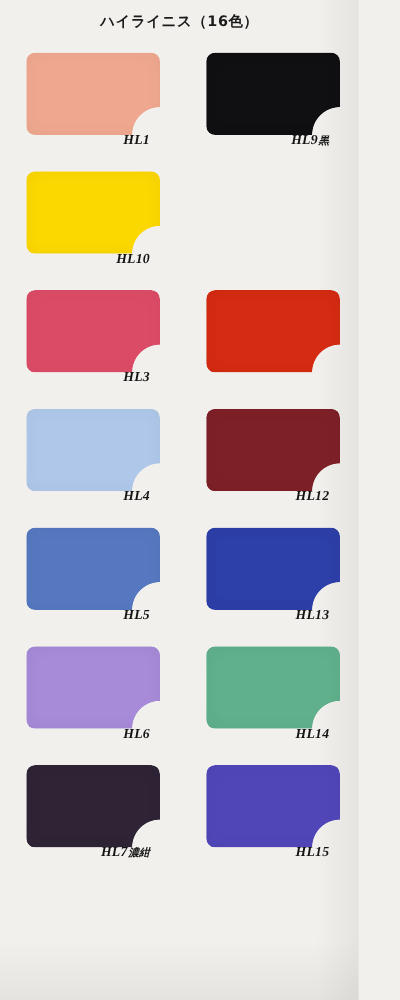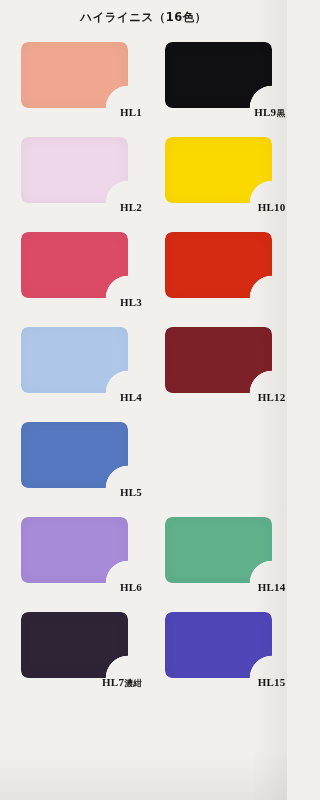--- a/index.html
+++ b/index.html
@@ -64,30 +64,31 @@
       radial-gradient(circle 22px at 107px 66px, transparent 0 22px, #000 22.6px);
     mask-image:
       radial-gradient(circle 22px at 107px 66px, transparent 0 22px, #000 22.6px);
     box-shadow: inset 0 0 14px rgba(0,0,0,0.045);
   }
   .chip.outlined {
     box-shadow: inset 0 0 0 1px #9a9a9a;
   }
   .label {
     position: absolute;
-    left: 32px;
+    left: 10px;
     top: 70px;
     width: 110px;
     text-align: right;
     font-family: "Liberation Serif", serif;
     font-size: 11px;
     font-weight: 700;
     color: #141414;
     letter-spacing: 0.2px;
     white-space: nowrap;
+    font-style: italic;
   }
   .label .suffix {
     font-family: "DejaVu Sans", sans-serif;
     font-size: 8.5px;
     font-weight: 700;
     margin-left: 0.5px;
   }
 </style>
 </head>
 <body>
@@ -101,24 +102,20 @@
         <div class="cell">
           <div class="chip" style="background: rgb(239, 168, 143);"></div>
           <div class="label"><span>HL1</span></div>
         </div>
         <div class="cell">
           <div class="chip" style="background: rgb(16, 16, 19);"></div>
           <div class="label"><span>HL9</span><span class="suffix">黒</span></div>
         </div>
       </div>
       <div class="row">
-        <div class="cell">
-          <div class="chip" style="background: rgb(238, 215, 233);"></div>
-          <div class="label"><span>HL2</span></div>
-        </div>
         <div class="cell">
           <div class="chip" style="background: rgb(251, 216, 0);"></div>
           <div class="label"><span>HL10</span></div>
         </div>
       </div>
       <div class="row">
         <div class="cell">
           <div class="chip" style="background: rgb(220, 75, 102);"></div>
           <div class="label"><span>HL3</span></div>
         </div>
@@ -134,20 +131,24 @@
         <div class="cell">
           <div class="chip" style="background: rgb(126, 32, 40);"></div>
           <div class="label"><span>HL12</span></div>
         </div>
       </div>
       <div class="row">
         <div class="cell">
           <div class="chip" style="background: rgb(85, 120, 192);"></div>
           <div class="label"><span>HL5</span></div>
         </div>
+        <div class="cell">
+          <div class="chip" style="background: rgb(45, 63, 168);"></div>
+          <div class="label"><span>HL13</span></div>
+        </div>
       </div>
       <div class="row">
         <div class="cell">
           <div class="chip" style="background: rgb(167, 138, 216);"></div>
           <div class="label"><span>HL6</span></div>
         </div>
         <div class="cell">
           <div class="chip" style="background: rgb(96, 176, 140);"></div>
           <div class="label"><span>HL14</span></div>
         </div>

